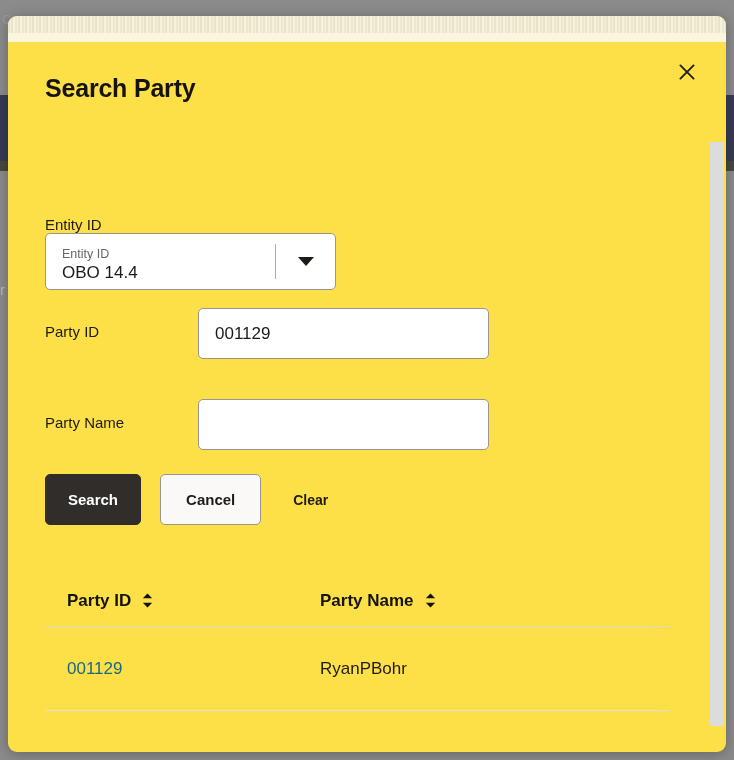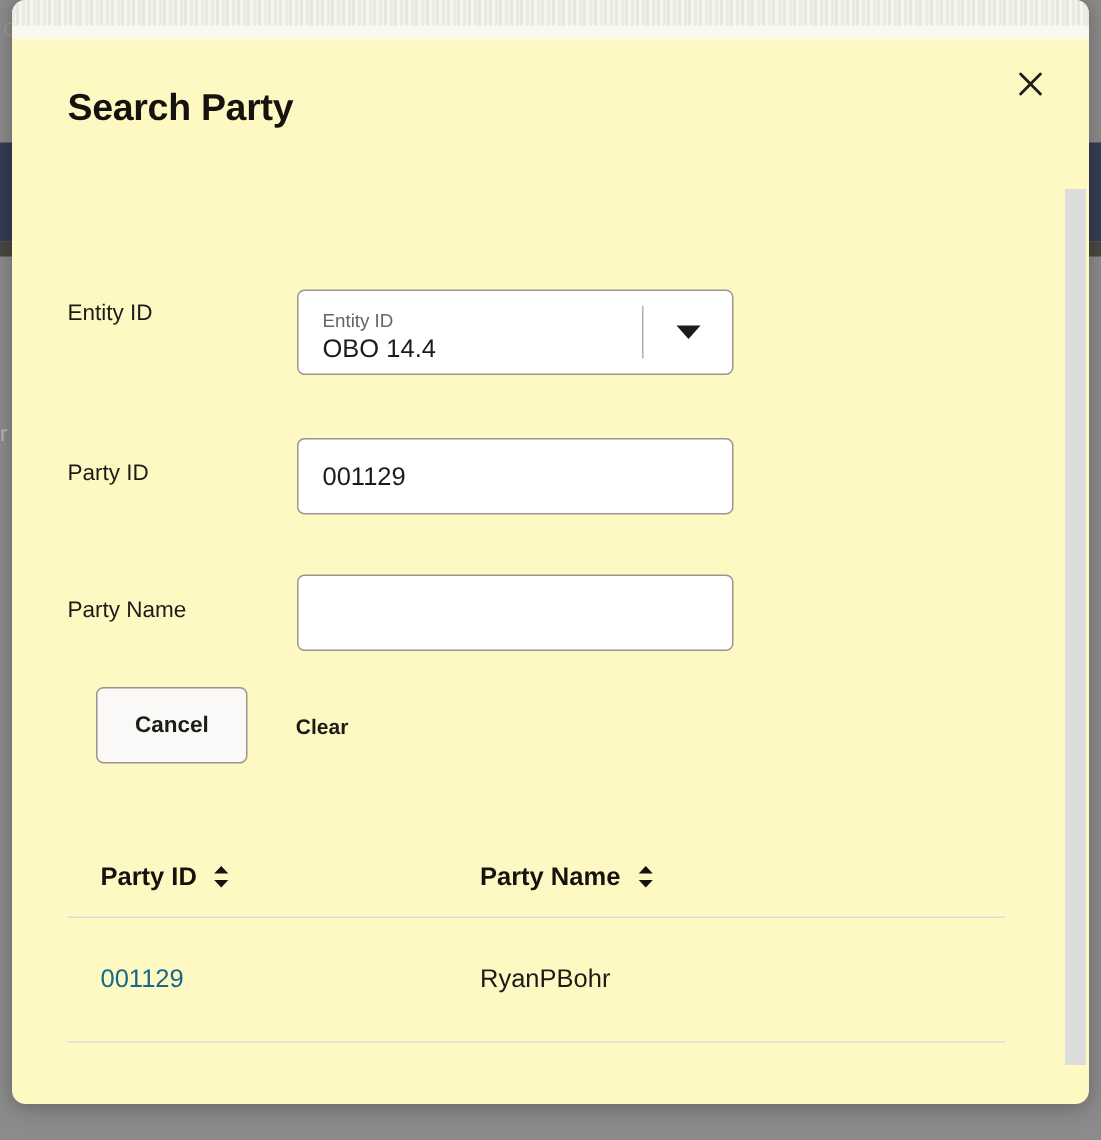--- a/index.html
+++ b/index.html
@@ -57,24 +57,24 @@
     top: 281px;
     color: #b9b9b9;
     font-size: 15px;
     white-space: nowrap;
   }
 
   
   #modal {
     position: absolute;
     left: 8px;
-    top: 0;
+    top: 16px;
     width: 718px;
     height: 736px;
-    background: #fef9c3;
+    background: #fde047;
     border-radius: 9px;
     box-shadow: 0 2px 14px rgba(0,0,0,0.28);
     overflow: hidden;
   }
   
   .modal-bleed {
     position: absolute;
     left: 0;
     top: 0;
     width: 718px;
@@ -132,21 +132,21 @@
   
   .form-area { position: absolute; left: 0; top: 0; width: 100%; }
 
   .field-row {
     position: absolute;
     left: 37px;
     width: 640px;
     display: flex;
     align-items: flex-start;
   }
-  .row-entity { top: 193px; }
+  .row-entity { top: 193px; flex-direction: column; }
   .row-partyid { top: 292px; }
   .row-partyname { top: 383px; }
 
   .field-label {
     width: 153px;
     font-size: 15px;
     color: #1d1b18;
     padding-top: 15px;
     flex: none;
   }
@@ -367,20 +367,21 @@
       </div>
 
       <div class="field-row row-partyname">
         <div class="field-label">Party Name</div>
         <input class="text-input" type="text" value="" style="">
       </div>
 
     </div>
 
     <div class="btn-row">
+      <button class="btn btn-primary">Search</button>
       <button class="btn btn-secondary">Cancel</button>
       <button class="btn btn-text">Clear</button>
     </div>
 
     <div id="results-table">
 
       <div class="tbl-head">
         <div class="th th-partyid">
           <span>Party ID</span>
           <svg class="sort-icon" width="13" height="17" viewBox="0 0 13 17" fill="none" aria-hidden="true">

